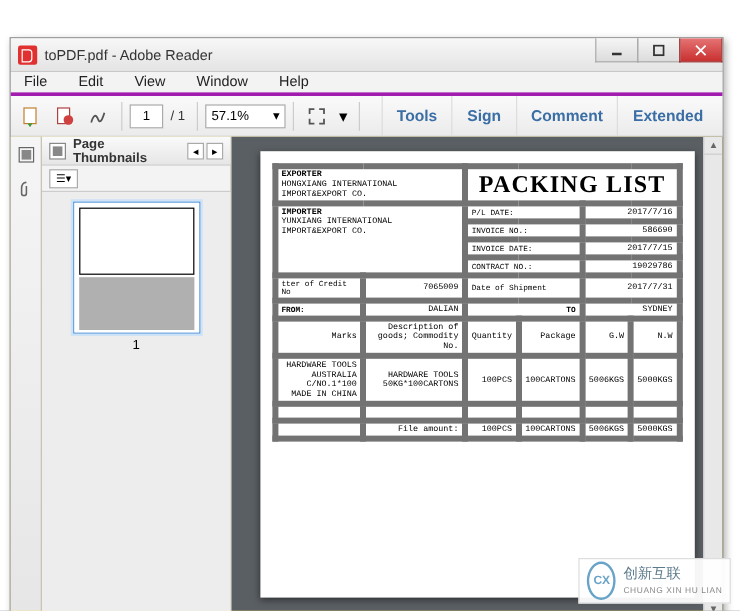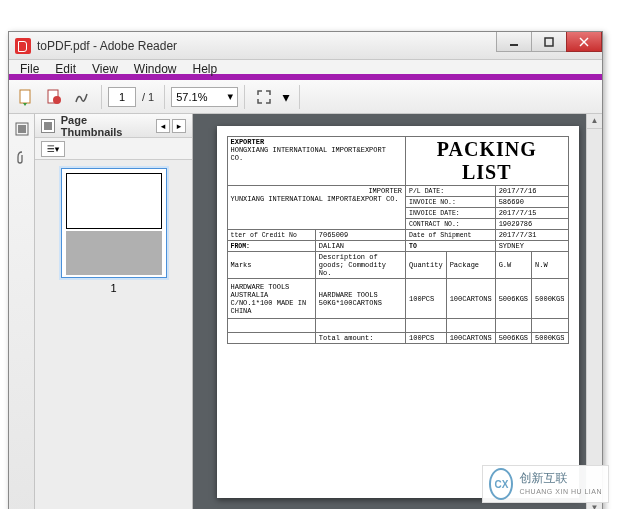--- a/index.html
+++ b/index.html
@@ -5,21 +5,21 @@
   * { box-sizing: border-box; margin: 0; padding: 0; }
   body { font-family: "Segoe UI", Tahoma, sans-serif; font-size: 12px; background: #fff; width: 617px; height: 509px; position: relative; overflow: hidden; }
   .outer-shadow { position:absolute; left:8px; top:8px; width:595px; height:485px; border:1px solid #888; box-shadow: 2px 2px 6px rgba(0,0,0,0.3); background:#fff;margin-top:23px; }
   .titlebar { height: 28px; background: linear-gradient(#f7f7f7,#e4e4e4); border-bottom:1px solid #c8c8c8; display:flex; align-items:center; padding:0 0 0 6px; position:relative;}
   .app-icon { width:16px; height:16px; background:#e03030; border-radius:2px; margin-right:6px; position:relative;}
   .app-icon:after{content:"";position:absolute;left:3px;top:3px;width:7px;height:9px;border:1px solid #fff;border-radius:0 3px 3px 0;}
   .title-text { color:#333; font-size:12px;}
   .win-btns { position:absolute; right:0; top:0; display:flex;}
   .win-btn { width:36px; height:20px; border:1px solid #a8a8a8; border-top:none; display:flex; align-items:center; justify-content:center; background:linear-gradient(#f5f5f5,#dcdcdc); margin-left:-1px;}
   .win-btn.close{ background:linear-gradient(#e57373,#c93030); border-color:#9c2a2a;}
-  .menubar { height:20px; background:#f3f3f3; border-bottom:6px solid #a21caf; display:flex; align-items:flex-start; padding-left:4px; gap:2px;}
+  .menubar { height:20px; background:#f3f3f3; border-bottom:3px solid #a21caf; display:flex; align-items:flex-end; padding-left:4px; gap:12px;}
   .menu-item { padding:2px 7px; color:#222; cursor:default;}
   .toolbar { height:34px; background:linear-gradient(#fafafa,#ebebeb); border-bottom:1px solid #c8c8c8; display:flex; align-items:center; padding:0 4px; gap:2px;}
   .tb-icon { width:26px; height:26px; border:1px solid transparent; border-radius:2px; display:flex; align-items:center; justify-content:center; font-size:14px;}
   .page-box { width:28px; height:20px; border:1px solid #aaa; background:#fff; text-align:center; font-size:11px; line-height:18px;}
   .page-total { padding:0 4px; color:#333; font-size:11px;}
   .zoom-box { border:1px solid #aaa; background:#fff; height:20px; display:flex; align-items:center; padding:0 4px; font-size:11px; gap:20px;}
   .tb-sep { width:1px; height:24px; background:#ccc; margin:0 4px;}
   .right-tools { margin-left:auto; display:flex; gap:0; height:100%; align-items:stretch;}
   .rt-btn { display:flex; align-items:center; padding:0 12px; color:#3a6ea5; font-weight:600; font-size:13px; border-left:1px solid #ddd; cursor:default;}
   .content { display:flex; height:calc(100% - 82px); background:#fde047; position:relative;}
@@ -39,24 +39,24 @@
   .thumb-doc{ flex:1; background:#fff; padding:4px; font-size:4px; color:#000; position:relative;}
   .thumb-mini{ border:1px solid #000; height:56%; width:100%; background:linear-gradient(#fff,#fff);}
   .thumb-gray{ background:#b0b0b0; height:44%; margin-top:2px;}
   .thumb-num{ text-align:center; padding-top:4px; font-size:11px;}
   .page-view{ flex:1; background:#5a5f63; overflow:auto; padding:12px; position:relative;}
   .vscroll{ position:absolute; right:0; top:0; bottom:0; width:16px; background:#e8e8e8; border-left:1px solid #ccc;}
   .vscroll:before{content:"▲";position:absolute;top:0;left:0;right:0;text-align:center;font-size:8px;color:#666;height:14px;line-height:14px;border-bottom:1px solid #ccc;}
   .vscroll:after{content:"▼";position:absolute;bottom:0;left:0;right:0;text-align:center;font-size:8px;color:#666;height:14px;line-height:14px;border-top:1px solid #ccc;}
   .pdf-page{ width:362px; height:372px; background:#fff; box-shadow:0 2px 6px rgba(0,0,0,0.5); margin:0 auto; padding:10px 10px; font-family:"Courier New",monospace; font-size:7px; color:#000;}
   .doc-table{ border-collapse:collapse; width:100%;}
-  .doc-table td{ border:1px solid #737373; padding:1px 3px; vertical-align:middle;}
+  .doc-table td{ border:5px solid #737373; padding:1px 3px; vertical-align:middle;}
   .pk-title{ font-family:"Times New Roman",serif; font-size:20px; font-weight:bold; text-align:center; letter-spacing:1px;}
   .small-label{ font-size:6.5px;}
-  .center{text-align:left;}
+  .center{text-align:right;}
   .watermark{ position:absolute; right:8px; bottom:6px; display:flex; align-items:center; gap:6px; background:rgba(255,255,255,0.95); padding:2px 6px; border:1px solid #ddd;}
   .wm-logo{ width:24px;height:32px; border:2px solid #68a3c8; border-radius:50%; display:flex;align-items:center;justify-content:center;color:#68a3c8;font-weight:bold;font-size:10px;}
   .wm-text{ font-family:"Microsoft YaHei",sans-serif; font-size:12px; color:#5b7a8c; line-height:1;}
   .wm-text small{ font-size:7px; color:#888; letter-spacing:0.5px;}
   svg{display:block;}
 </style>
 </head>
 <body>
 
 <div class="outer-shadow">
@@ -118,20 +118,26 @@
         <span>▾</span>
       </div>
     <div class="tb-sep"></div>
     <div class="tb-icon">
         <svg width="16" height="16">
           <path d="M2 6 L2 2 L6 2 M10 2 L14 2 L14 6 M14 10 L14 14 L10 14 M6 14 L2 14 L2 10" fill="none" stroke="#555" stroke-width="1.5"></path>
         </svg>
       </div>
     <div class="tb-icon" style="width:14px">▾</div>
     <div class="tb-sep"></div>
+    <div class="right-tools">
+      <div class="rt-btn">Tools</div>
+      <div class="rt-btn">Sign</div>
+      <div class="rt-btn">Comment</div>
+      <div class="rt-btn">Extended</div>
+    </div>
   </div>
 
   <div class="content">
     <div class="railbar">
       <div class="rail-icon">
           <svg width="14" height="14">
             <rect x="1" y="1" width="12" height="12" fill="none" stroke="#666"></rect>
             <rect x="3" y="3" width="8" height="8" fill="#888"></rect>
           </svg>
         </div>
@@ -172,21 +178,21 @@
               <tr>
             <td colspan="3" rowspan="2" style="vertical-align:top;">
               <div style="font-weight:bold;">EXPORTER</div>
               <div>HONGXIANG INTERNATIONAL IMPORT&amp;EXPORT CO.</div>
             </td>
             <td colspan="4" rowspan="2" class="pk-title">PACKING LIST</td>
           </tr>
           <tr></tr>
           <tr>
             <td colspan="3" rowspan="4" style="vertical-align:top;">
-              <div style="font-weight:normal;text-align:right;">IMPORTER</div>
+              <div style="font-weight:bold;">IMPORTER</div>
               <div>YUNXIANG INTERNATIONAL IMPORT&amp;EXPORT CO.</div>
             </td>
             <td colspan="2" class="small-label">P/L DATE:</td>
             <td colspan="2" class="center">2017/7/16</td>
           </tr>
           <tr>
             <td colspan="2" class="small-label">INVOICE NO.:</td>
             <td colspan="2" class="center">586690</td>
           </tr>
           <tr>
@@ -228,21 +234,21 @@
           <tr style="height:14px;">
             <td colspan="2"></td>
                 <td></td>
                 <td></td>
                 <td></td>
                 <td></td>
                 <td></td>
           </tr>
           <tr>
             <td colspan="2"></td>
-            <td class="center">Total amount:</td>
+            <td class="center">File amount:</td>
             <td class="center">100PCS</td>
             <td class="center">100CARTONS</td>
             <td class="center">5006KGS</td>
             <td class="center">5000KGS</td>
           </tr>
         </tbody>
           </table>
       </div>
       <div class="vscroll"></div>
     </div>

